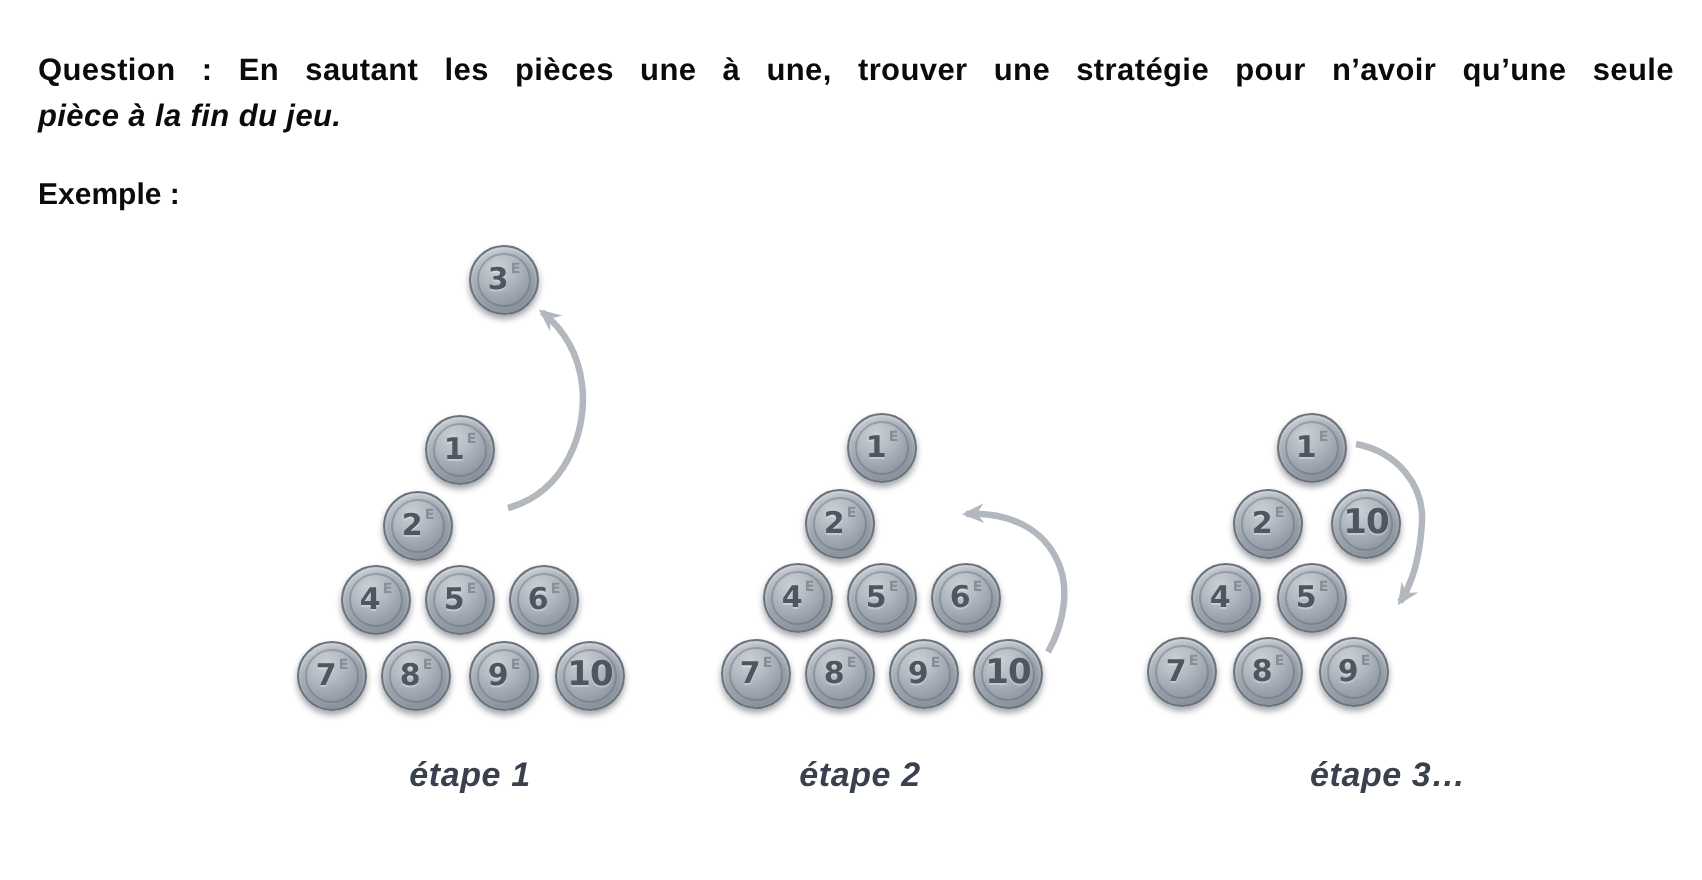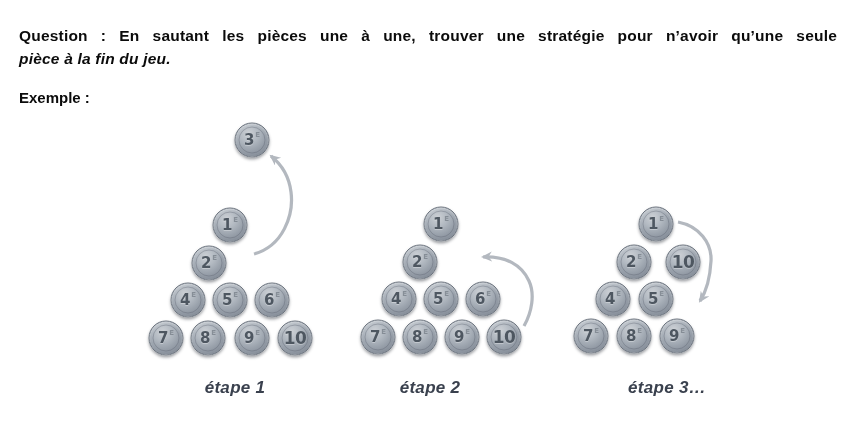--- a/index.html
+++ b/index.html
@@ -215,16 +215,16 @@
         <span class="coin-suffix">E</span>
       </div>
       <div class="coin" style="left: 634px; top: 336px;">
         <span class="coin-num">8</span>
         <span class="coin-suffix">E</span>
       </div>
       <div class="coin" style="left: 677px; top: 336px;">
         <span class="coin-num">9</span>
         <span class="coin-suffix">E</span>
       </div>
-      <div class="stage-label" style="left: 667px;">étape 3…</div>
+      <div class="stage-label" style="left: 694px;">étape 3…</div>
     </div>
 
 </div>
 
 </body></html>

